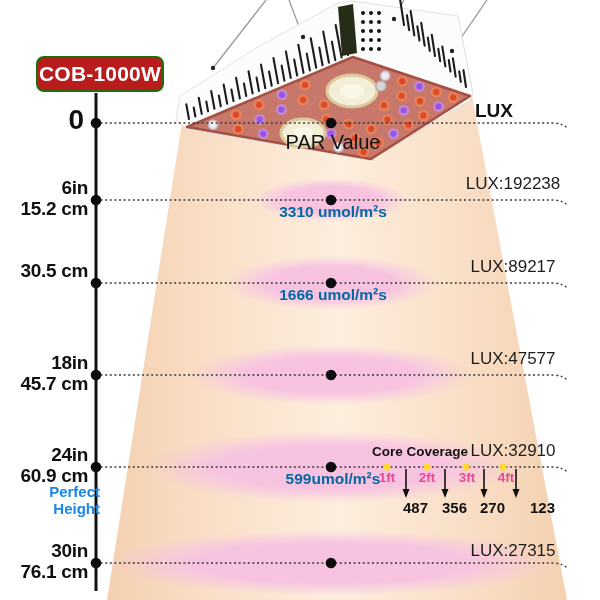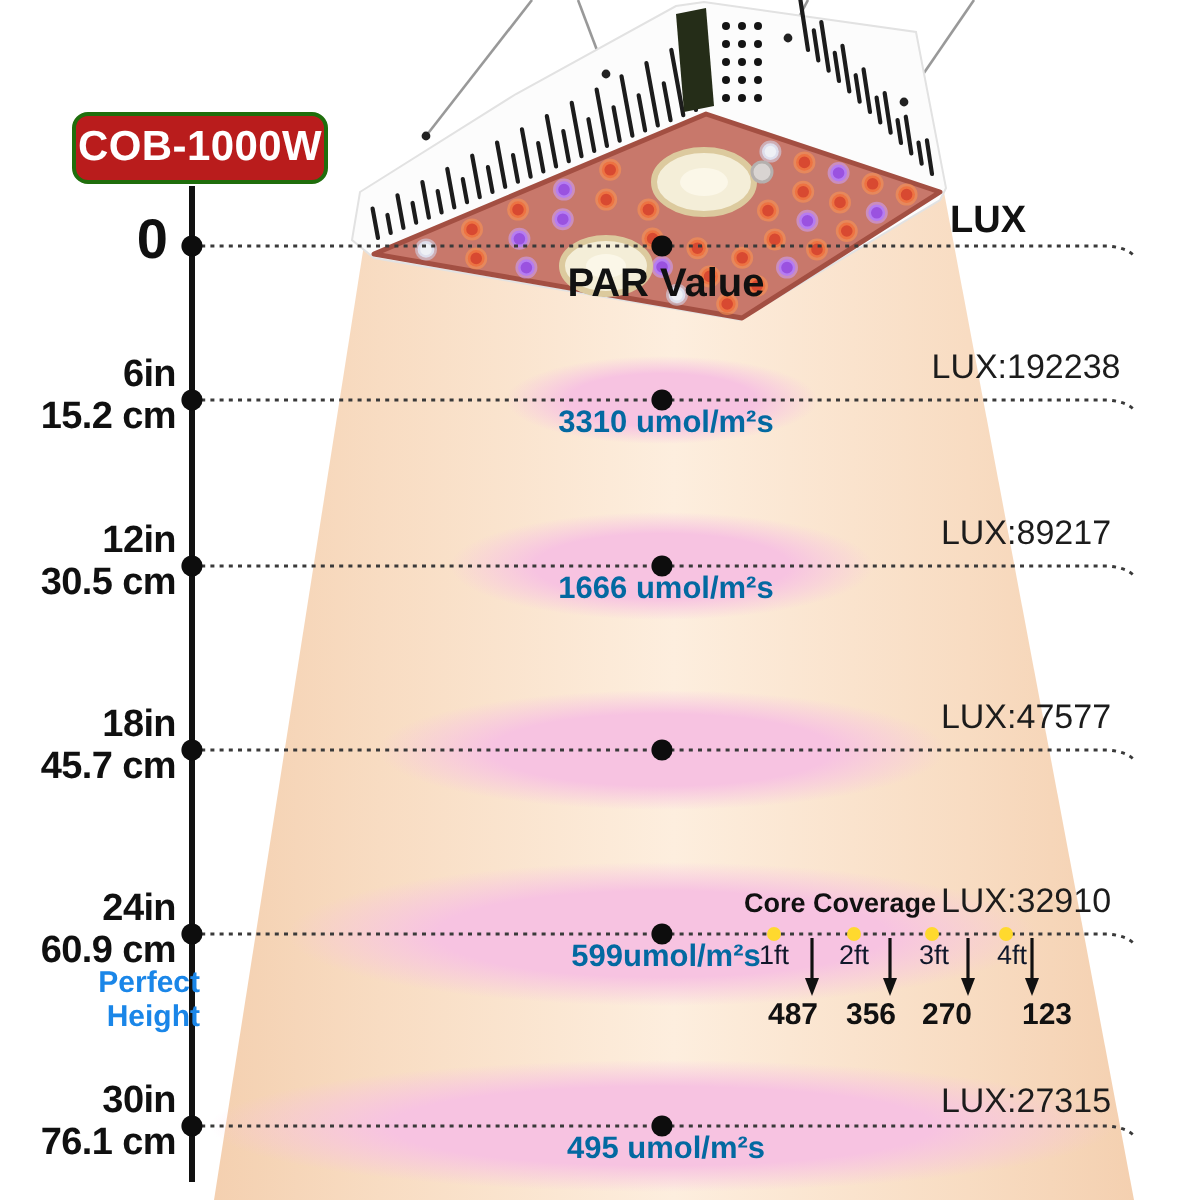--- a/index.html
+++ b/index.html
@@ -9,25 +9,25 @@
   svg{position:absolute;left:0;top:0}
   .badge{left:36px;top:56px;width:124px;height:32px;background:#b91c1c;border:2px solid #1f6e0c;
          border-radius:8px;color:#fff;font-weight:bold;font-size:21px;text-align:center;
          line-height:31px;letter-spacing:.2px}
   .tick{left:0;width:88px;text-align:right;font-weight:bold;font-size:19px;line-height:21px;
         color:#101010;letter-spacing:-.3px}
   .tick0{left:0;width:84px;text-align:right;font-weight:bold;font-size:28px;color:#101010}
   .lux{left:428px;width:170px;text-align:center;font-size:17px;color:#1c1c1c}
   .luxhdr{left:420px;width:148px;text-align:center;font-size:19px;font-weight:bold;color:#111}
   .par{left:213px;width:240px;text-align:center;font-weight:bold;font-size:15.5px;color:#0369a1}
-  .parhdr{left:233px;width:200px;text-align:center;font-weight:bold;font-size:20px;color:#111}
+  .parhdr{left:233px;width:200px;text-align:center;font-weight:normal;font-size:20px;color:#111}
   .ph{left:0;width:100px;text-align:right;font-weight:bold;font-size:15px;color:#1a86e8;top:483px}
   .cc-title{left:354px;top:444px;width:132px;text-align:center;font-weight:bold;font-size:13.5px;color:#111}
-  .ft{width:36px;text-align:center;font-weight:normal;font-size:13.5px;color:#0f172a;top:470px}
-  .cc-val{width:44px;text-align:left;font-weight:bold;font-size:15px;color:#111;top:499px}
+  .ft{width:36px;text-align:center;font-weight:bold;font-size:13.5px;color:#ec4899;top:470px}
+  .cc-val{width:44px;text-align:right;font-weight:bold;font-size:15px;color:#111;top:499px}
 </style>
 </head>
 <body>
 
 <div id="stage">
 
   <svg width="600" height="600" viewBox="0 0 600 600">
     <defs>
       <linearGradient id="coneGrad" x1="0" y1="0" x2="1" y2="0">
         <stop offset="0" stop-color="#f4d0b0"></stop>
@@ -221,21 +221,20 @@
   <div class="abs luxhdr" style="top:100px">LUX</div>
   <div class="abs parhdr" style="top:131px">PAR Value</div>
 
   <div class="abs tick0" style="top:104px">0</div>
 
   <div class="abs tick" style="top:177px">
     <div>6in</div>
       <div>15.2 cm</div>
   </div>
   <div class="abs tick" style="top:260px">
-    <div>12in</div>
       <div>30.5 cm</div>
   </div>
   <div class="abs tick" style="top:352px">
     <div>18in</div>
       <div>45.7 cm</div>
   </div>
   <div class="abs tick" style="top:444px">
     <div>24in</div>
       <div>60.9 cm</div>
   </div>
@@ -248,21 +247,20 @@
 
   <div class="abs lux" style="top:174px">LUX:192238</div>
   <div class="abs lux" style="top:257px">LUX:89217</div>
   <div class="abs lux" style="top:349px">LUX:47577</div>
   <div class="abs lux" style="top:441px">LUX:32910</div>
   <div class="abs lux" style="top:541px">LUX:27315</div>
 
   <div class="abs par" style="top:203px">3310 umol/m²s</div>
   <div class="abs par" style="top:286px">1666 umol/m²s</div>
   <div class="abs par" style="top:470px">599umol/m²s</div>
-  <div class="abs par" style="top:566px">495 umol/m²s</div>
 
   <div class="abs cc-title">Core Coverage</div>
   <div class="abs ft" style="left:369px">1ft</div>
   <div class="abs ft" style="left:409px">2ft</div>
   <div class="abs ft" style="left:449px">3ft</div>
   <div class="abs ft" style="left:488px">4ft</div>
   <div class="abs cc-val" style="left:384px">487</div>
   <div class="abs cc-val" style="left:423px">356</div>
   <div class="abs cc-val" style="left:461px">270</div>
   <div class="abs cc-val" style="left:511px">123</div>

